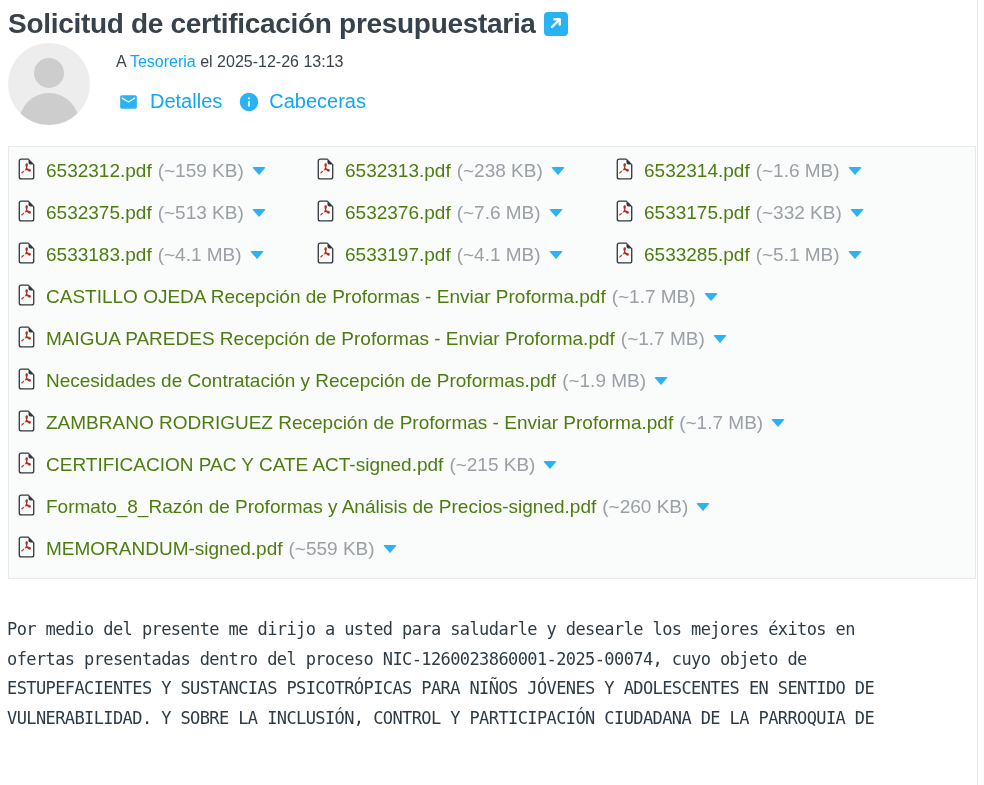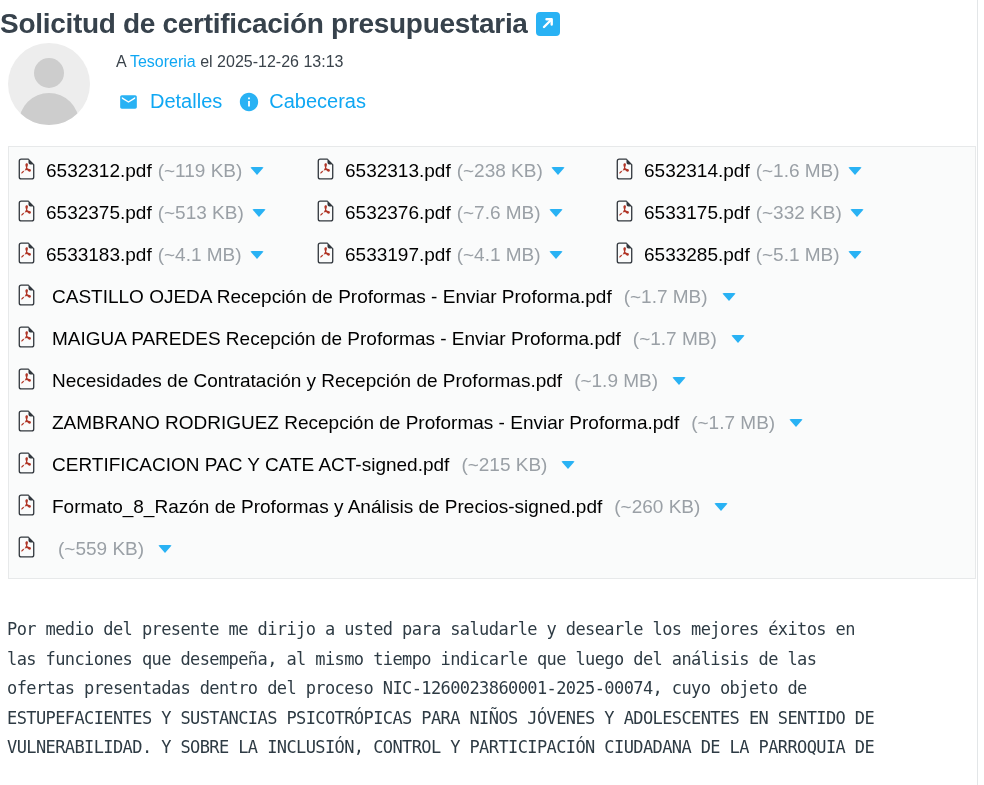--- a/index.html
+++ b/index.html
@@ -12,21 +12,21 @@
     overflow: hidden;
   }
   .pane-divider {
     position: absolute; top: 0; left: 977px;
     width: 1px; height: 785px;
     background: #e3e6e8;
   }
   
   .title-row {
     display: flex; align-items: center; gap: 8px;
-    padding: 9px 8px 0 0;
+    padding: 9px 8px 0 8px;
   }
   .page-title {
     margin: 0;
     font-size: 28px; font-weight: 700;
     color: #37424c;
     letter-spacing: -0.3px;
     line-height: 30px;
   }
   .ext-link-btn {
     width: 24px; height: 24px;
@@ -83,23 +83,23 @@
   }
   .attach-item {
     display: flex; align-items: center;
     height: 42px;
     padding-left: 2px;
     font-size: 19px;
     cursor: pointer;
     white-space: nowrap;
   }
   .attach-item:nth-of-type(-n+9) { width: 299px; }
-  .attach-item:nth-of-type(n+10) { width: 100%; gap: 6px; }
+  .attach-item:nth-of-type(n+10) { width: 100%; }
   .attach-item .pdf-icon { margin-right: 9px; flex: 0 0 auto; }
-  .attach-name { color: #000000; }
+  .attach-name { color: #4d7c0f; }
   .attach-size { color: #9aa0a6; margin-left: 6px; }
   .caret {
     width: 0; height: 0; margin-left: 8px;
     border-left: 7px solid transparent;
     border-right: 7px solid transparent;
     border-top: 8px solid #29b2f4;
     border-radius: 2px;
     flex: 0 0 auto;
   }
   
@@ -167,21 +167,21 @@
 <div class="attach-box">
 
     <div class="attach-item">
       <span class="pdf-icon">
         <svg width="21" height="26" viewBox="0 0 16 16">
           <path fill="#32383e" d="M14 14V4.5L9.5 0H4a2 2 0 0 0-2 2v12a2 2 0 0 0 2 2h8a2 2 0 0 0 2-2zM9.5 3A1.5 1.5 0 0 0 11 4.5h2V14a1 1 0 0 1-1 1H4a1 1 0 0 1-1-1V2a1 1 0 0 1 1-1h5.5v2z"></path>
           <path fill="#b03425" d="M4.603 12.087a.81.81 0 0 1-.438-.42c-.195-.388-.13-.776.08-1.102.198-.307.526-.568.897-.787a7.68 7.68 0 0 1 1.482-.645 19.7 19.7 0 0 0 1.062-2.227 7.27 7.27 0 0 1-.43-1.295c-.086-.4-.119-.796-.046-1.136.075-.354.274-.672.65-.823.192-.077.4-.12.602-.077a.7.7 0 0 1 .477.365c.088.164.12.356.127.538.007.188-.012.396-.047.614-.084.51-.27 1.134-.52 1.794.204.346.43.685.68.998.35.015.698.057 1.034.116.364.066.734.195.96.465.12.144.193.32.2.518.007.192-.047.382-.138.563a1.04 1.04 0 0 1-.354.416.86.86 0 0 1-.51.138c-.331-.014-.654-.196-.933-.417a5.7 5.7 0 0 1-.911-.95 11.65 11.65 0 0 0-1.997.406 11.3 11.3 0 0 1-1.02 1.51c-.292.35-.609.656-.927.787a.79.79 0 0 1-.58.029z"></path>
         </svg>
       </span>
       <span class="attach-name">6532312.pdf</span>
-      <span class="attach-size">(~119 KB)</span>
+      <span class="attach-size">(~159 KB)</span>
       <span class="caret"></span>
     </div>
 
     <div class="attach-item">
       <span class="pdf-icon">
         <svg width="21" height="26" viewBox="0 0 16 16">
           <path fill="#32383e" d="M14 14V4.5L9.5 0H4a2 2 0 0 0-2 2v12a2 2 0 0 0 2 2h8a2 2 0 0 0 2-2zM9.5 3A1.5 1.5 0 0 0 11 4.5h2V14a1 1 0 0 1-1 1H4a1 1 0 0 1-1-1V2a1 1 0 0 1 1-1h5.5v2z"></path>
           <path fill="#b03425" d="M4.603 12.087a.81.81 0 0 1-.438-.42c-.195-.388-.13-.776.08-1.102.198-.307.526-.568.897-.787a7.68 7.68 0 0 1 1.482-.645 19.7 19.7 0 0 0 1.062-2.227 7.27 7.27 0 0 1-.43-1.295c-.086-.4-.119-.796-.046-1.136.075-.354.274-.672.65-.823.192-.077.4-.12.602-.077a.7.7 0 0 1 .477.365c.088.164.12.356.127.538.007.188-.012.396-.047.614-.084.51-.27 1.134-.52 1.794.204.346.43.685.68.998.35.015.698.057 1.034.116.364.066.734.195.96.465.12.144.193.32.2.518.007.192-.047.382-.138.563a1.04 1.04 0 0 1-.354.416.86.86 0 0 1-.51.138c-.331-.014-.654-.196-.933-.417a5.7 5.7 0 0 1-.911-.95 11.65 11.65 0 0 0-1.997.406 11.3 11.3 0 0 1-1.02 1.51c-.292.35-.609.656-.927.787a.79.79 0 0 1-.58.029z"></path>
         </svg>
       </span>
@@ -346,30 +346,30 @@
       <span class="caret"></span>
     </div>
 
     <div class="attach-item">
       <span class="pdf-icon">
         <svg width="21" height="26" viewBox="0 0 16 16">
           <path fill="#32383e" d="M14 14V4.5L9.5 0H4a2 2 0 0 0-2 2v12a2 2 0 0 0 2 2h8a2 2 0 0 0 2-2zM9.5 3A1.5 1.5 0 0 0 11 4.5h2V14a1 1 0 0 1-1 1H4a1 1 0 0 1-1-1V2a1 1 0 0 1 1-1h5.5v2z"></path>
           <path fill="#b03425" d="M4.603 12.087a.81.81 0 0 1-.438-.42c-.195-.388-.13-.776.08-1.102.198-.307.526-.568.897-.787a7.68 7.68 0 0 1 1.482-.645 19.7 19.7 0 0 0 1.062-2.227 7.27 7.27 0 0 1-.43-1.295c-.086-.4-.119-.796-.046-1.136.075-.354.274-.672.65-.823.192-.077.4-.12.602-.077a.7.7 0 0 1 .477.365c.088.164.12.356.127.538.007.188-.012.396-.047.614-.084.51-.27 1.134-.52 1.794.204.346.43.685.68.998.35.015.698.057 1.034.116.364.066.734.195.96.465.12.144.193.32.2.518.007.192-.047.382-.138.563a1.04 1.04 0 0 1-.354.416.86.86 0 0 1-.51.138c-.331-.014-.654-.196-.933-.417a5.7 5.7 0 0 1-.911-.95 11.65 11.65 0 0 0-1.997.406 11.3 11.3 0 0 1-1.02 1.51c-.292.35-.609.656-.927.787a.79.79 0 0 1-.58.029z"></path>
         </svg>
       </span>
+      <span class="attach-name">MEMORANDUM-signed.pdf</span>
       <span class="attach-size">(~559 KB)</span>
       <span class="caret"></span>
     </div>
   </div>
 
 <div class="message-body">
 
     <div class="body-line">Por medio del presente me dirijo a usted para saludarle y desearle los mejores éxitos en</div>
 
-    <div class="body-line">las funciones que desempeña, al mismo tiempo indicarle que luego del análisis de las</div>
 
     <div class="body-line">ofertas presentadas dentro del proceso NIC-1260023860001-2025-00074, cuyo objeto de</div>
 
 
     <div class="body-line">ESTUPEFACIENTES Y SUSTANCIAS PSICOTRÓPICAS PARA NIÑOS JÓVENES Y ADOLESCENTES EN SENTIDO DE</div>
 
     <div class="body-line">VULNERABILIDAD. Y SOBRE LA INCLUSIÓN, CONTROL Y PARTICIPACIÓN CIUDADANA DE LA PARROQUIA DE</div>
   </div>
 
 </body></html>

